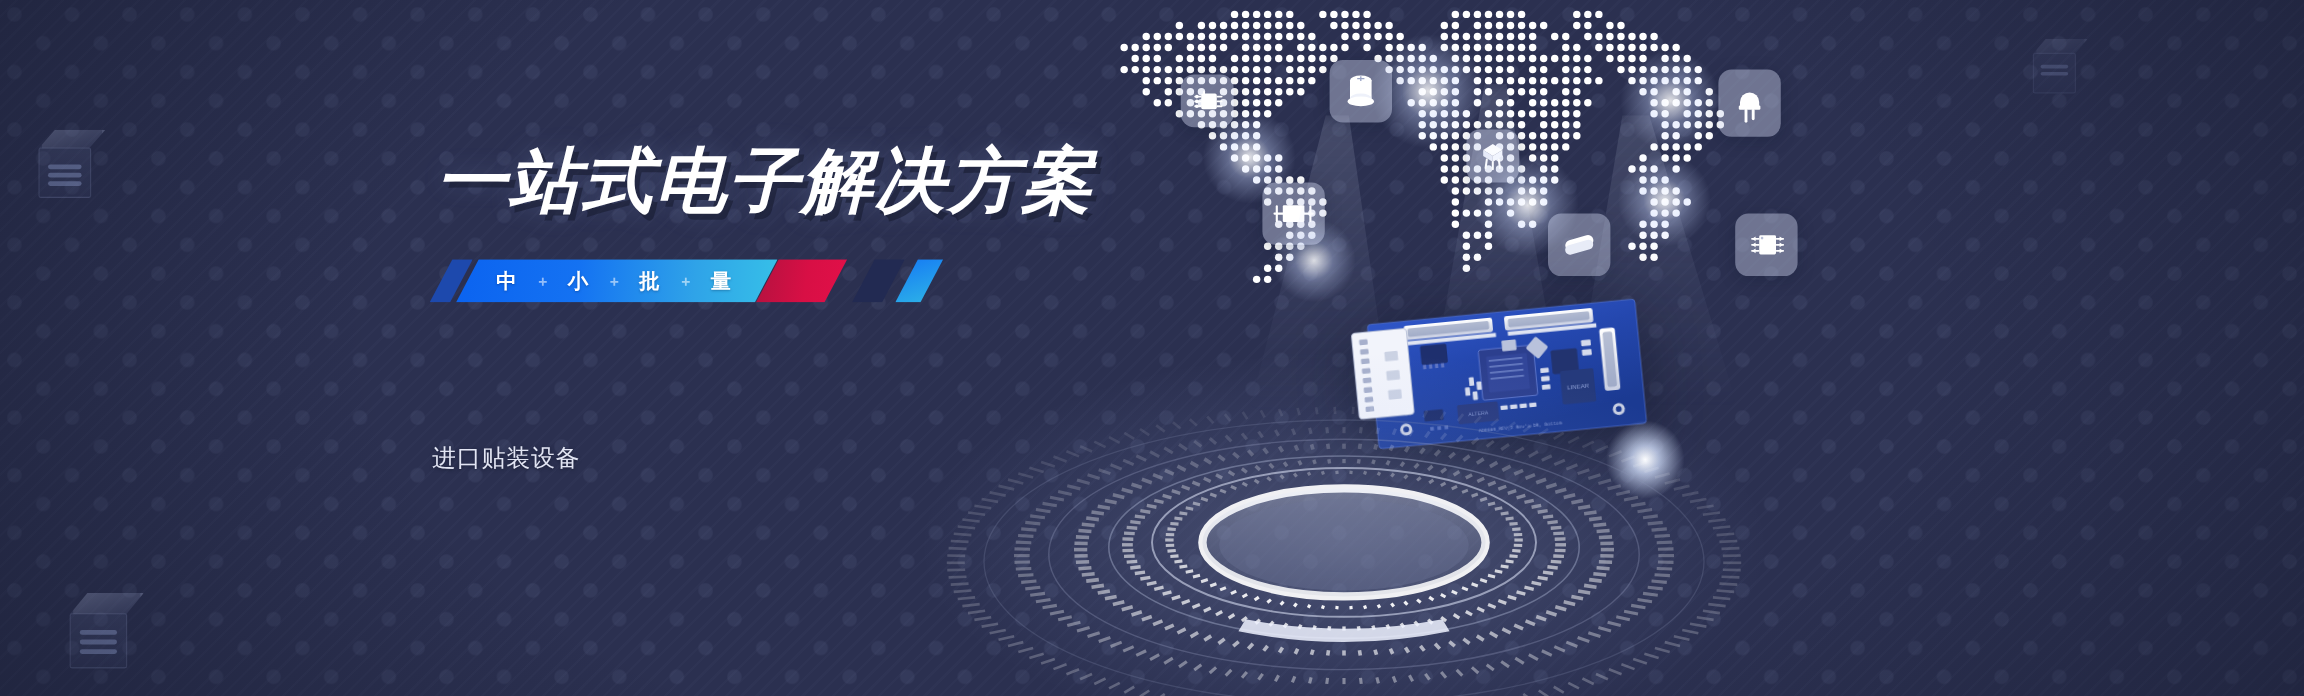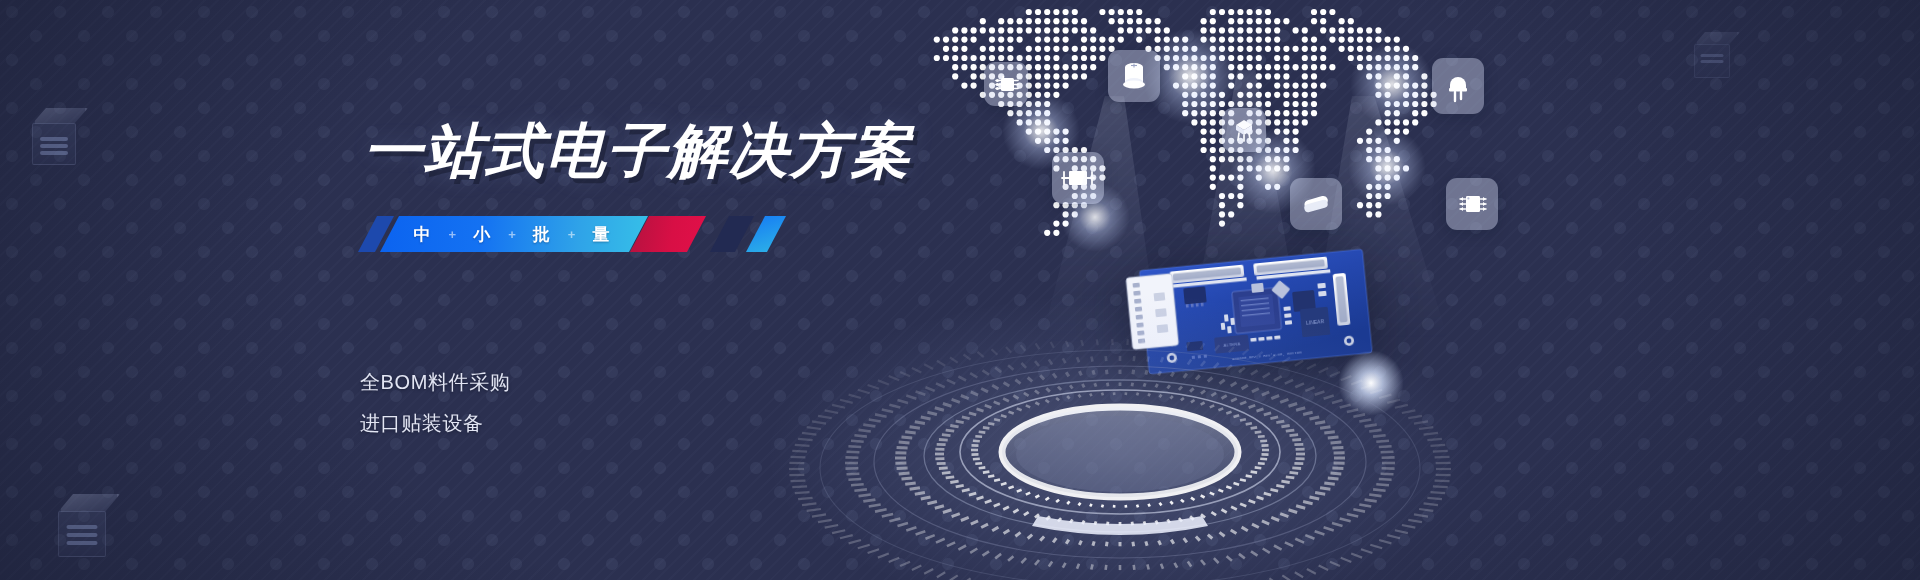--- a/index.html
+++ b/index.html
@@ -1570,18 +1570,17 @@
           <span class="rib-plus">+</span>
           <span class="rib-word">量</span>
         </div>
       </div>
       <div class="rib-seg rib-red"></div>
       <div class="rib-seg rib-navy"></div>
       <div class="rib-seg rib-blue"></div>
     </div>
 
     <div class="bullets">
-      <div class="bullet">全BOM料件采购</div>
       <div class="bullet">进口贴装设备</div>
     </div>
 
   </div>
 </div>
 
 </body></html>

